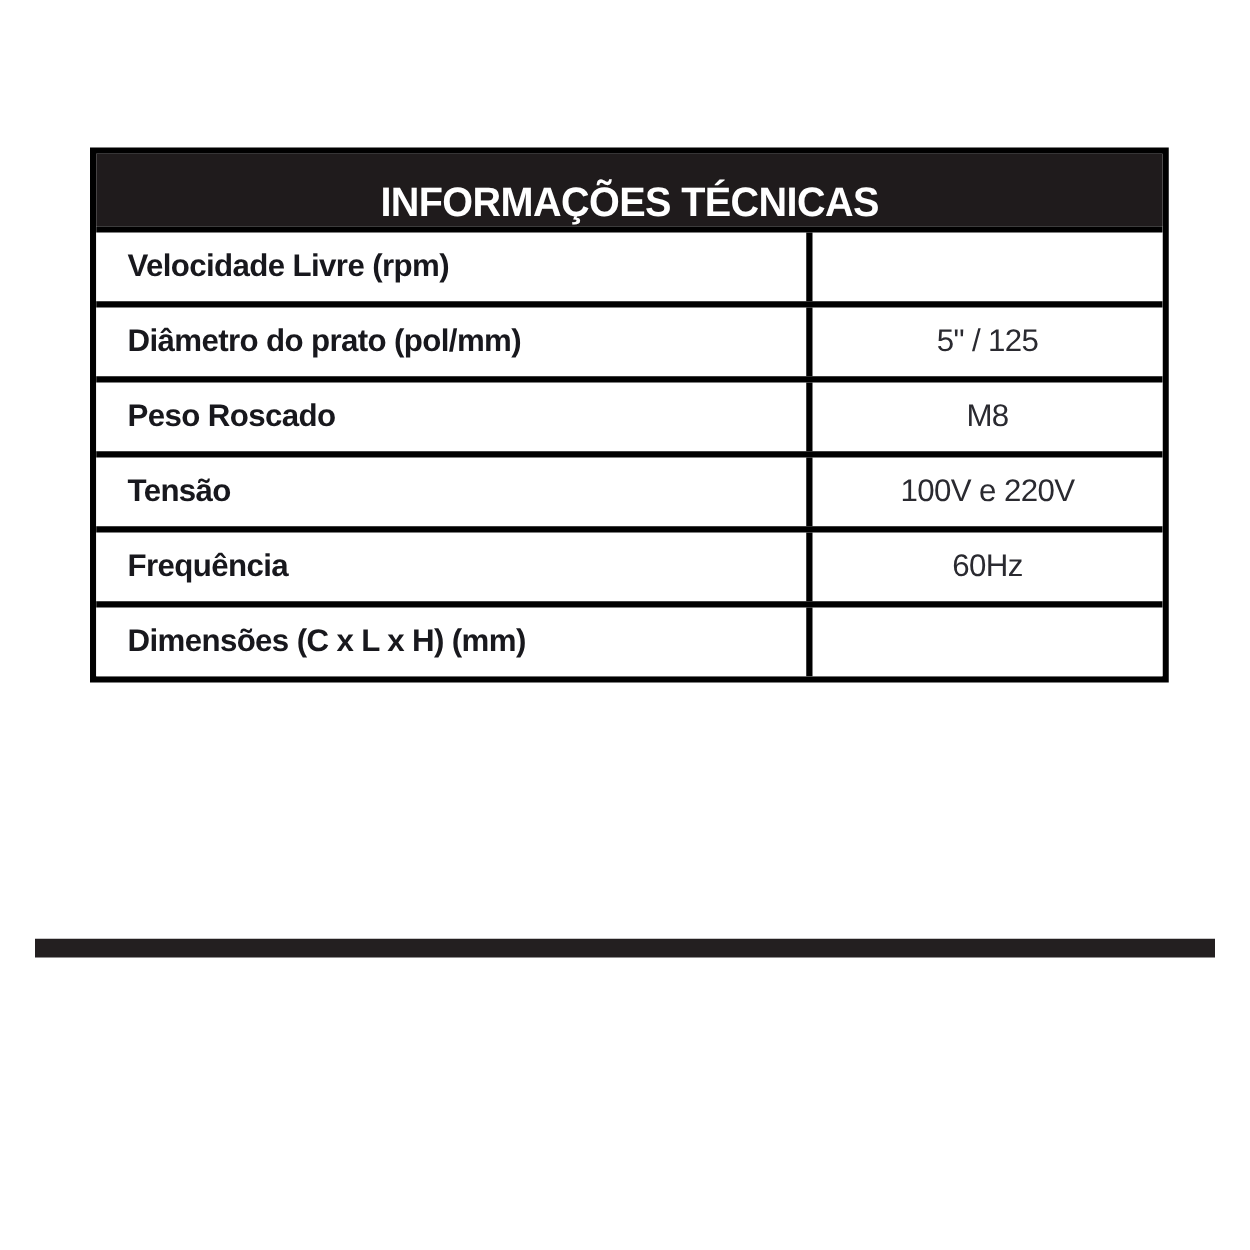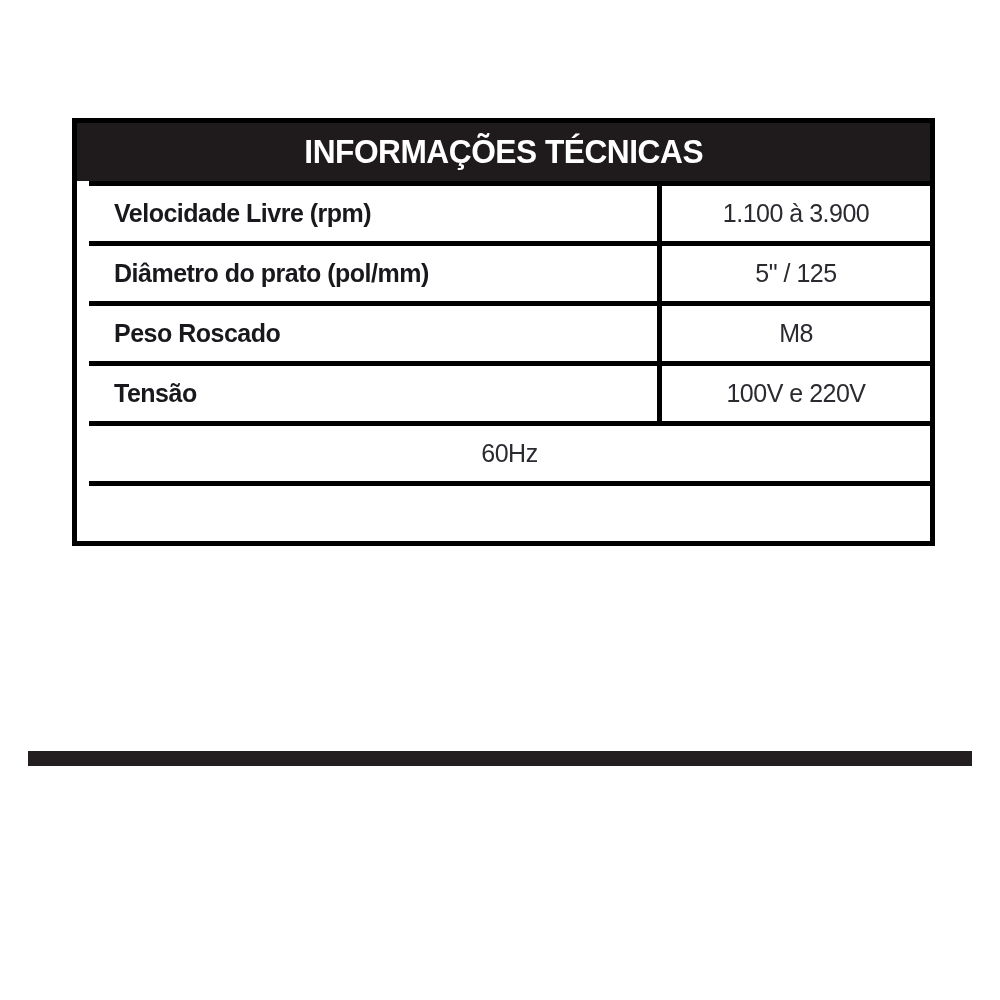--- a/index.html
+++ b/index.html
@@ -24,36 +24,35 @@
     width: 863px;
     box-sizing: border-box;
     border: 5px solid #000000;
     background: #ffffff;
   }
   .spec-header {
     height: 58px;
     background: #1f1b1c;
     color: #ffffff;
     display: flex;
-    align-items: center;
+    align-items: flex-end;
     justify-content: center;
     font-weight: 700;
     font-size: 33px;
     letter-spacing: -0.5px;
   }
   .spec-header .title-text {
     display: inline-block;
     transform: scaleX(0.96);
   }
   .spec-row {
     display: flex;
     height: 55px;
     border-top: 5px solid #000000;
     background: #ffffff;
-    margin-left: 12px;
   }
   .cell-label {
     flex: 0 0 573px;
     box-sizing: border-box;
     border-right: 5px solid #000000;
     display: flex;
     align-items: center;
     padding-left: 25px;
     font-weight: 700;
     font-size: 25px;
@@ -84,37 +83,38 @@
 
 <div class="page">
 
   <div class="spec-table">
     <div class="spec-header">
       <span class="title-text">INFORMAÇÕES TÉCNICAS</span>
     </div>
     <div>
         <div class="spec-row">
           <div class="cell-label">Velocidade Livre (rpm)</div>
-          <div class="cell-value">1.100 à 3.900</div>
         </div>
         <div class="spec-row">
           <div class="cell-label">Diâmetro do prato (pol/mm)</div>
           <div class="cell-value">5" / 125</div>
         </div>
         <div class="spec-row">
           <div class="cell-label">Peso Roscado</div>
           <div class="cell-value">M8</div>
         </div>
         <div class="spec-row">
           <div class="cell-label">Tensão</div>
           <div class="cell-value">100V e 220V</div>
         </div>
         <div class="spec-row">
+          <div class="cell-label">Frequência</div>
           <div class="cell-value">60Hz</div>
         </div>
         <div class="spec-row">
+          <div class="cell-label">Dimensões (C x L x H) (mm)</div>
         </div>
       </div>
   </div>
 
   <div class="bottom-bar"></div>
 
 </div>
 
 </body></html>

